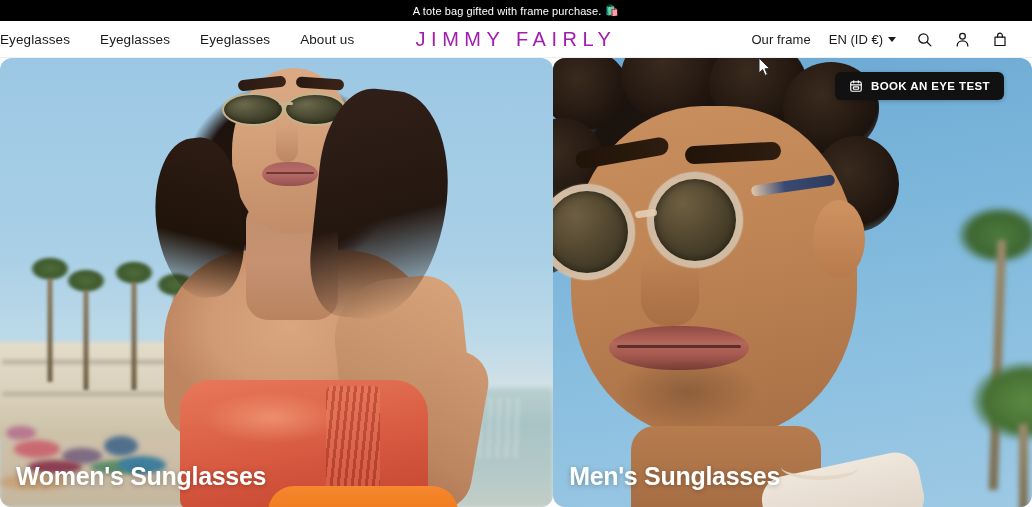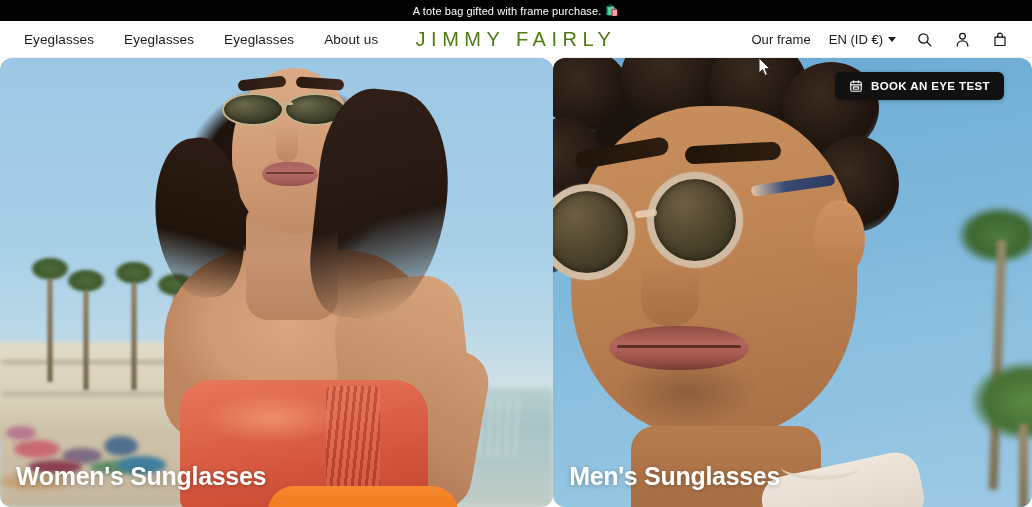--- a/index.html
+++ b/index.html
@@ -34,40 +34,39 @@
     display:flex;
     align-items:center;
     position:relative;
     z-index:5;
     border-bottom:1px solid #f0f0f0;
   }
   .nav-left {
     display:flex;
     align-items:center;
     gap:30px;
-    padding-left:24px;
     flex:1;
   }
   .nav-link {
     font-size:13.5px;
     color:#1a1a1a;
     text-decoration:none;
     white-space:nowrap;
     letter-spacing:0.1px;
     cursor:pointer;
   }
   .logo {
     position:absolute;
     left:50%;
     top:50%;
     transform:translate(-50%,-50%);
     font-size:20px;
     letter-spacing:5.5px;
     font-weight:400;
-    color:#4d7c0f;
+    color:#a21caf;
     white-space:nowrap;
     font-family:"Liberation Sans", sans-serif;
   }
   .nav-right {
     display:flex;
     align-items:center;
     gap:18px;
     padding-right:22px;
     margin-left:auto;
   }

